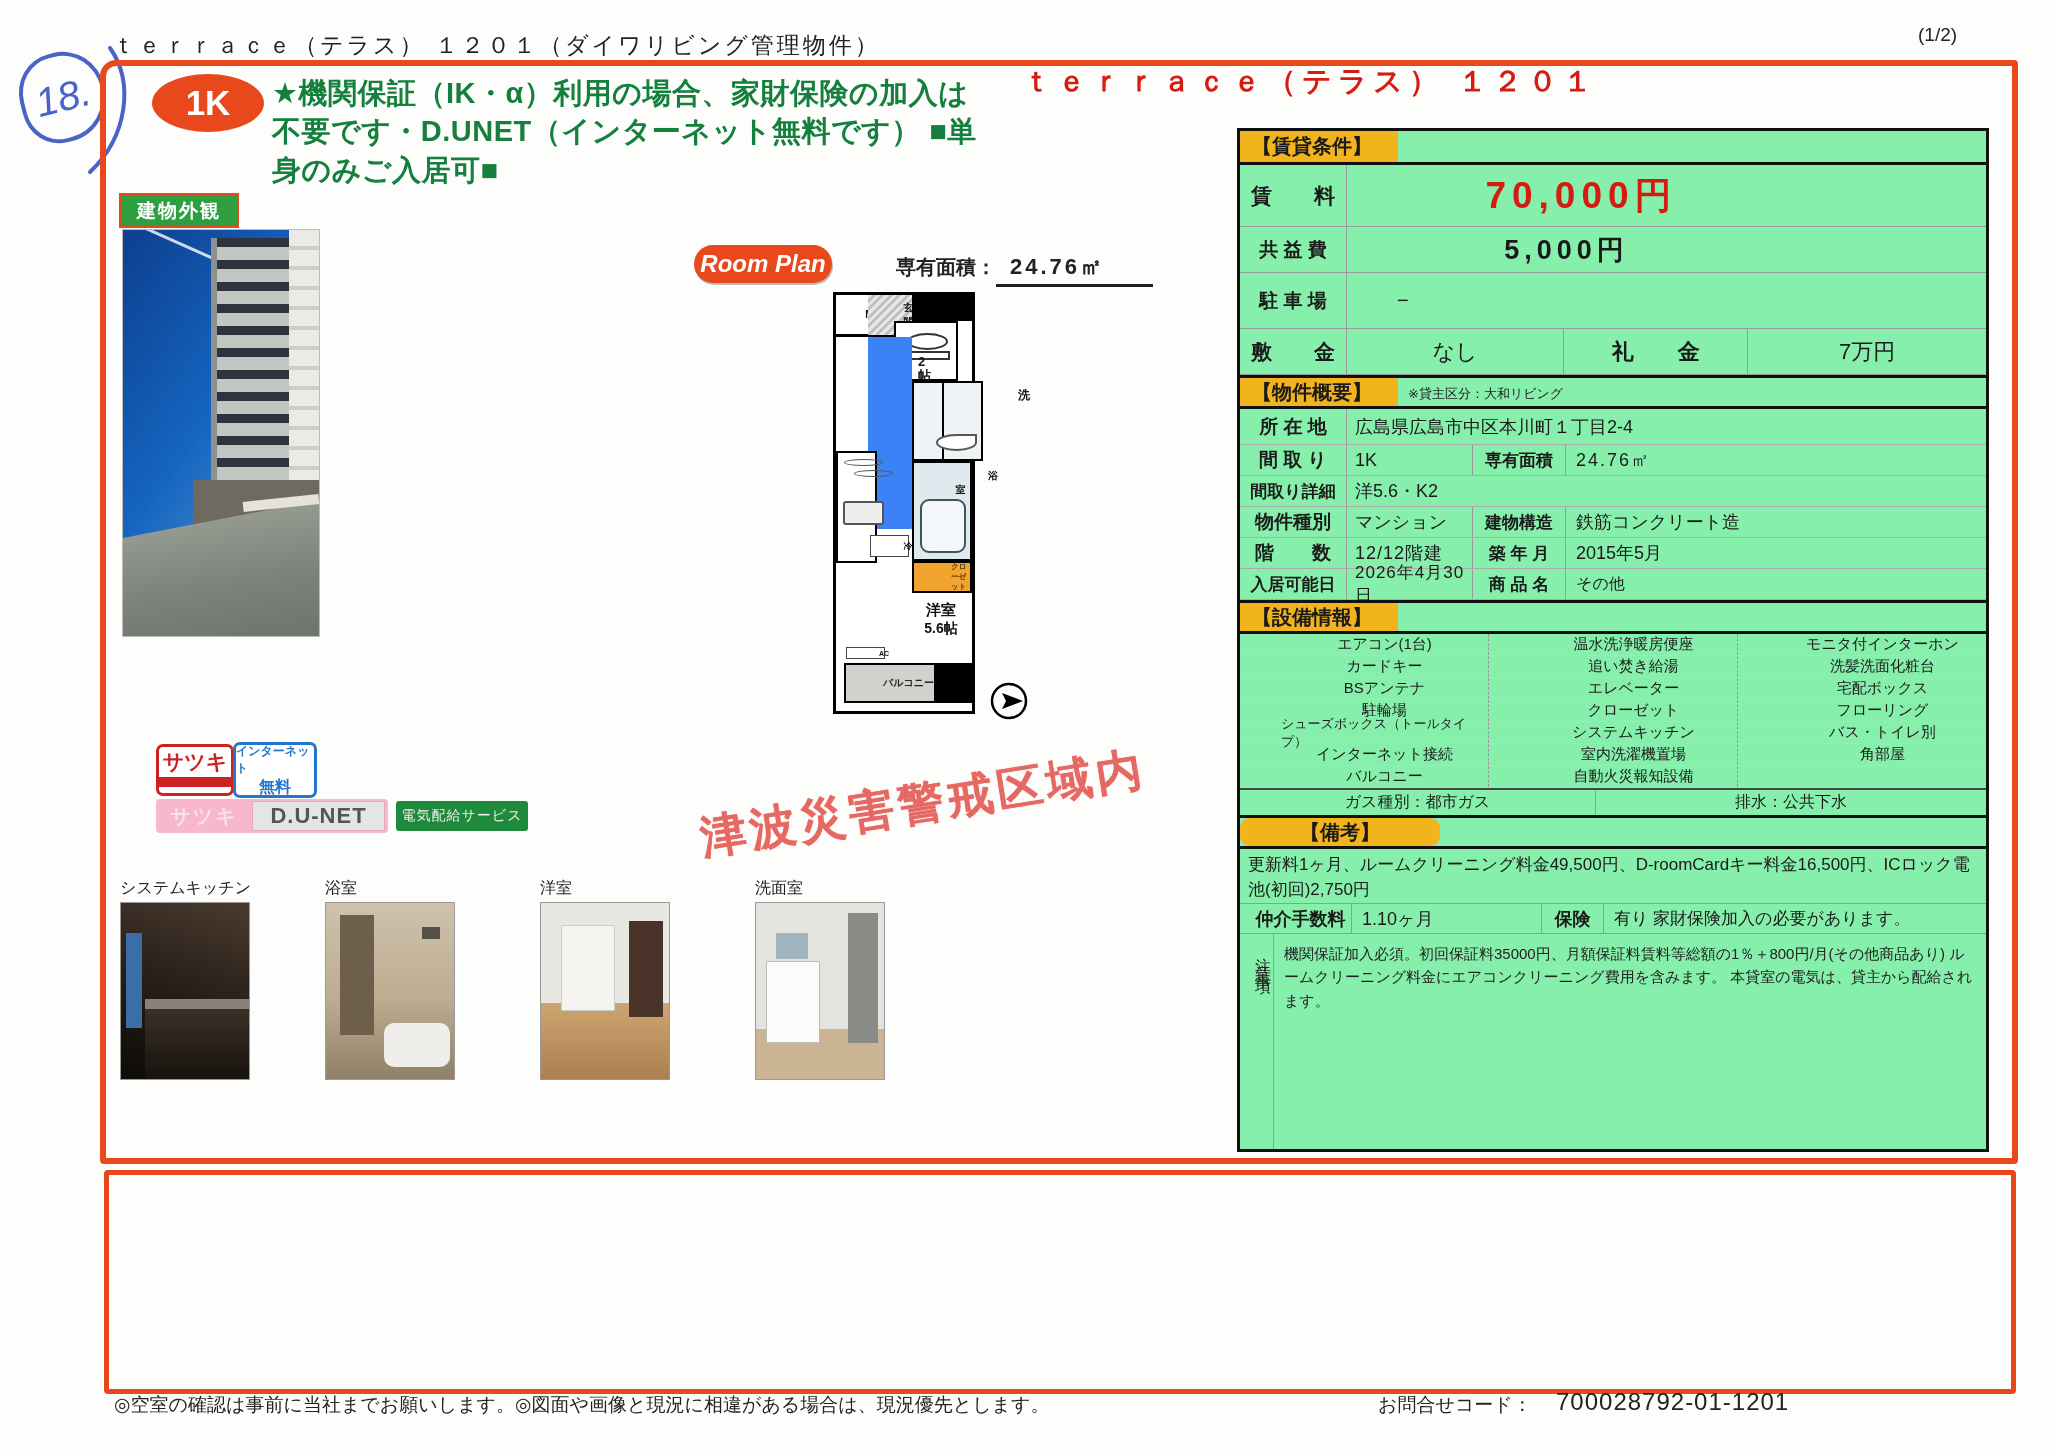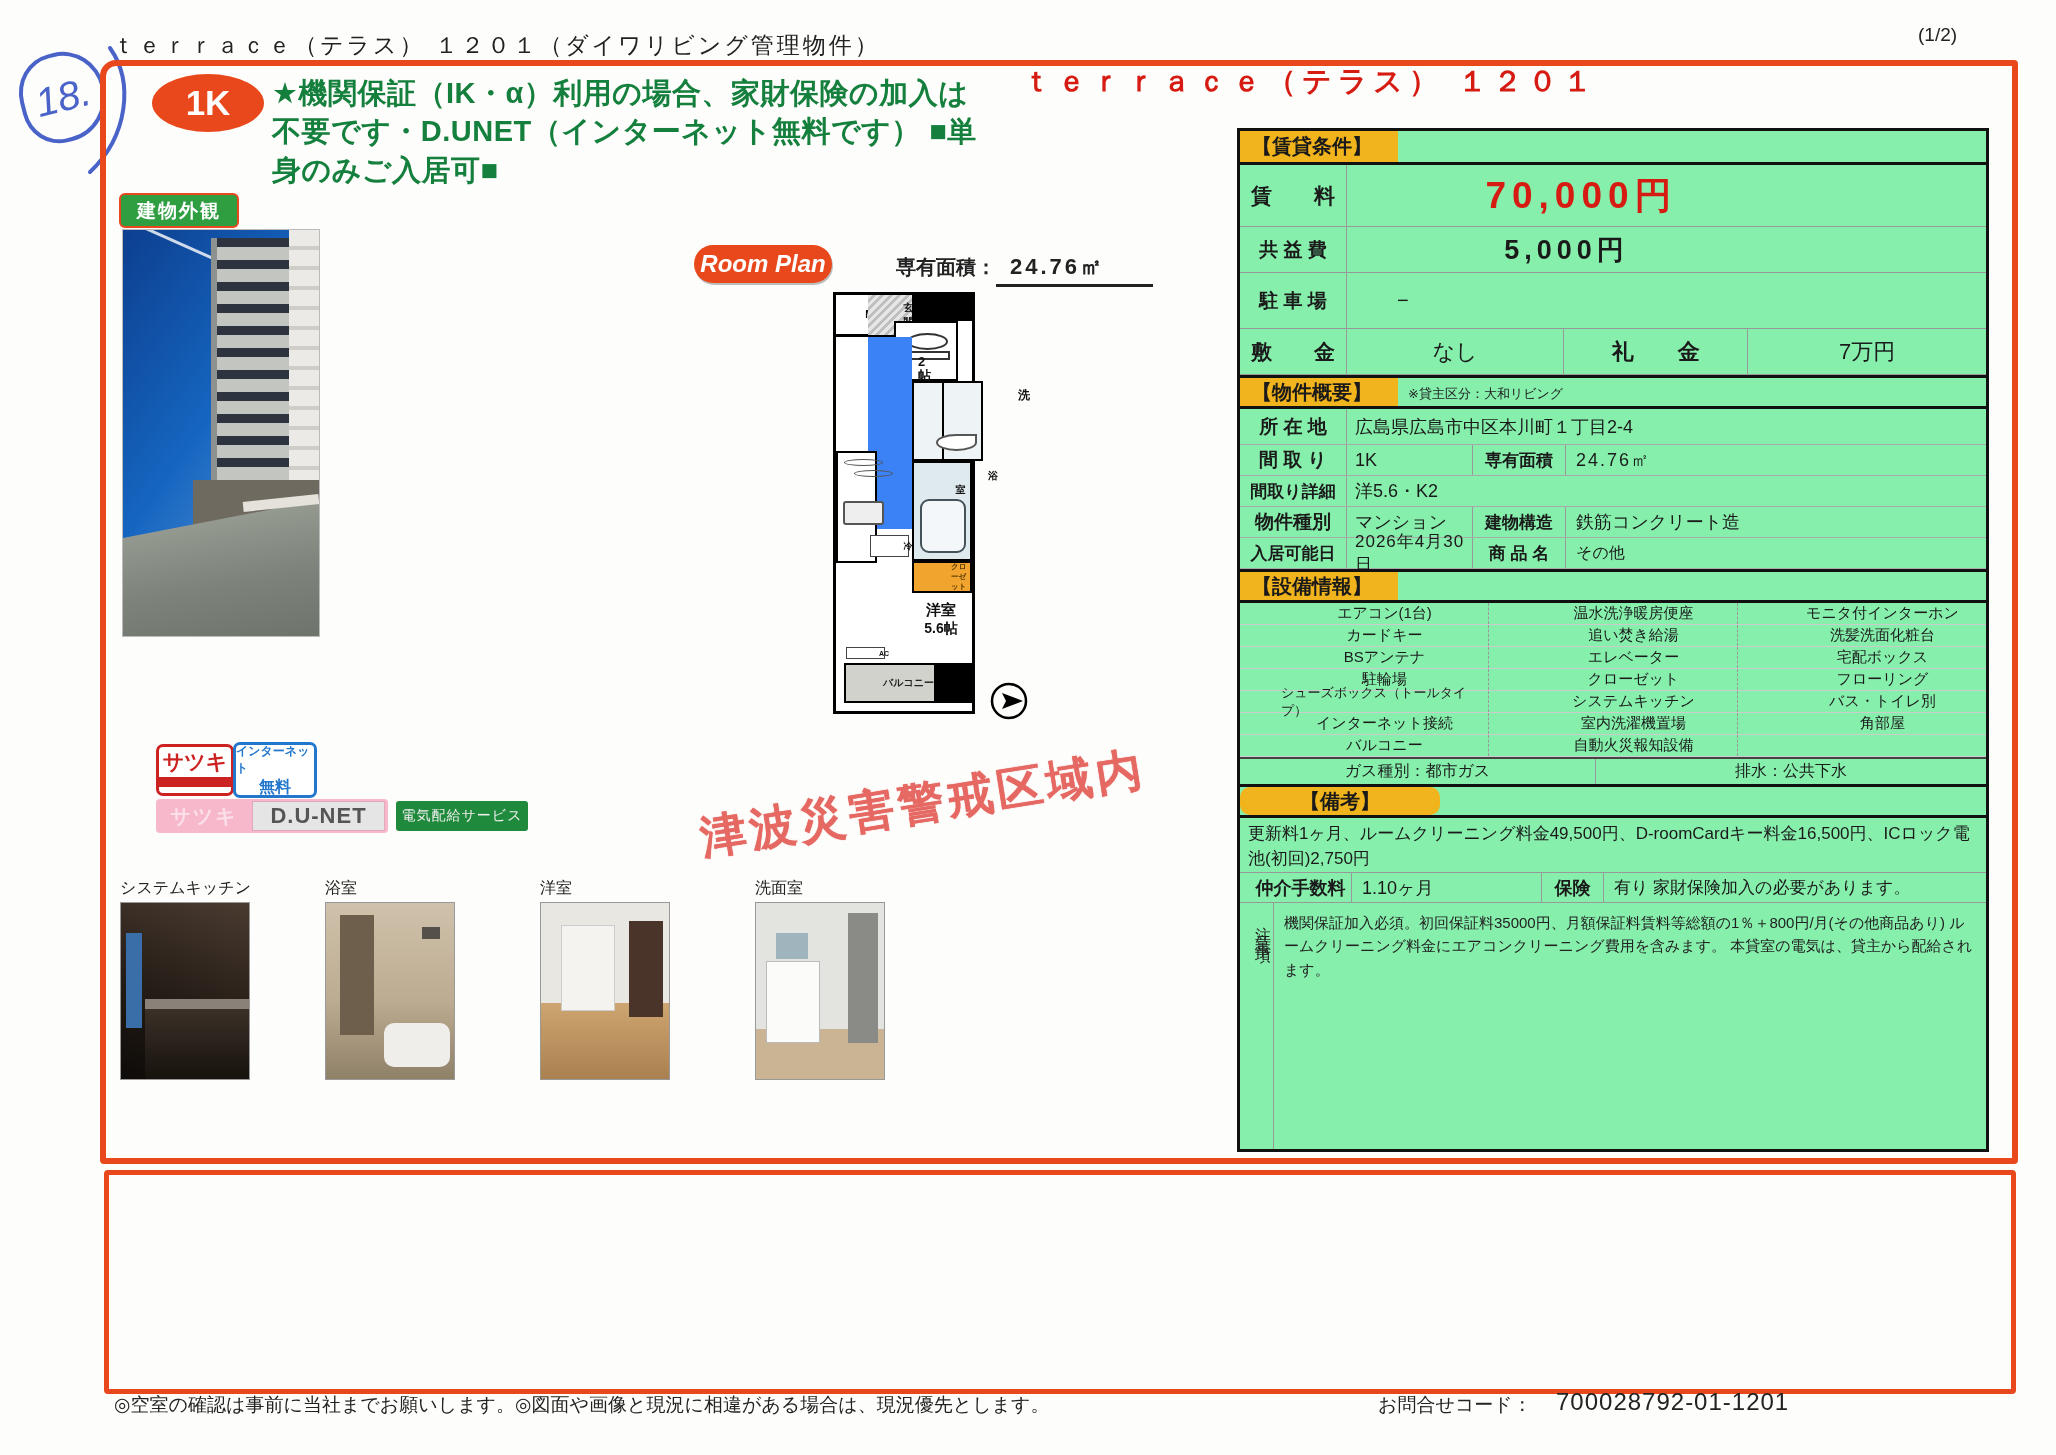--- a/index.html
+++ b/index.html
@@ -15,21 +15,21 @@
   
   .main-frame{left:100px;top:60px;width:1906px;height:1092px;border:6px solid #e8481c;border-radius:16px 4px 4px 4px;}
   .bottom-frame{left:104px;top:1170px;width:1902px;height:214px;border:5px solid #e8481c;border-radius:4px;}
   
   .badge-1k{left:152px;top:74px;width:112px;height:58px;background:#e8481c;border-radius:50%;
      color:#fff;font-size:35px;font-weight:bold;display:flex;align-items:center;justify-content:center;}
   .notice{left:272px;top:74px;width:706px;font-size:29px;font-weight:bold;color:#15803d;line-height:1.32;letter-spacing:0.5px;}
   .prop-title{left:1022px;top:62px;font-size:29px;font-weight:bold;color:#d61c12;letter-spacing:6px;}
   
   .exterior-badge{left:119px;top:193px;width:116px;height:31px;background:#2f9e41;border:2px solid #e8481c;
-     border-radius:6px;color:#fff;font-weight:bold;font-size:19px;letter-spacing:2px;
+     border-radius:0;color:#fff;font-weight:bold;font-size:19px;letter-spacing:2px;
      display:flex;align-items:center;justify-content:center;}
   .building-photo{left:122px;top:229px;width:196px;height:406px;border:1px solid #bbb;overflow:hidden;
      background:linear-gradient(125deg,#0d3f8f 0%,#1565c0 45%,#74a8e0 100%);}
   .contrail{left:10px;top:18px;width:120px;height:3px;background:rgba(255,255,255,.8);transform:rotate(24deg);}
   .bldg-main{left:88px;top:8px;width:78px;height:296px;background:repeating-linear-gradient(180deg,#2e3340 0 9px,#c2c5c0 9px 22px);border-left:6px solid #8d9190;}
   .bldg-side{left:166px;top:0;width:30px;height:300px;background:repeating-linear-gradient(180deg,#eceae6 0 16px,#cfcdc8 16px 20px);}
   .bldg-base{left:70px;top:250px;width:126px;height:70px;background:#6f6a60;}
   .road{left:0;top:270px;width:196px;height:136px;background:linear-gradient(170deg,#a2a79d 0%,#7d827a 60%,#6e736b 100%);clip-path:polygon(0 28%,100% 0,100% 100%,0 100%);}
   .curb{left:120px;top:268px;width:76px;height:10px;background:#e4e2da;transform:rotate(-6deg);}
   
@@ -312,20 +312,26 @@
     <div class="o-label" style="font-size:17px;">間取り詳細</div>
     <div class="o-wide">洋5.6・K2</div>
   </div>
   <div class="o-row" style="height:31px;">
     <div class="o-label">物件種別</div>
     <div class="o-v1">マンション</div>
     <div class="o-l2">建物構造</div>
     <div class="o-v2">鉄筋コンクリート造</div>
   </div>
   <div class="o-row" style="height:31px;">
+    <div class="o-label">階　　数</div>
+    <div class="o-v1" style="letter-spacing:1px;">12/12階建</div>
+    <div class="o-l2">築 年 月</div>
+    <div class="o-v2">2015年5月</div>
+  </div>
+  <div class="o-row" style="height:31px;">
     <div class="o-label" style="font-size:17px;">入居可能日</div>
     <div class="o-v1" style="width:125px;letter-spacing:1px;font-size:17px;">2026年4月30日</div>
     <div class="o-l2">商 品 名</div>
     <div class="o-v2" style="font-size:16px;">その他</div>
   </div>
 
   <div class="band">
     <div class="band-label">【設備情報】</div>
   </div>
 

